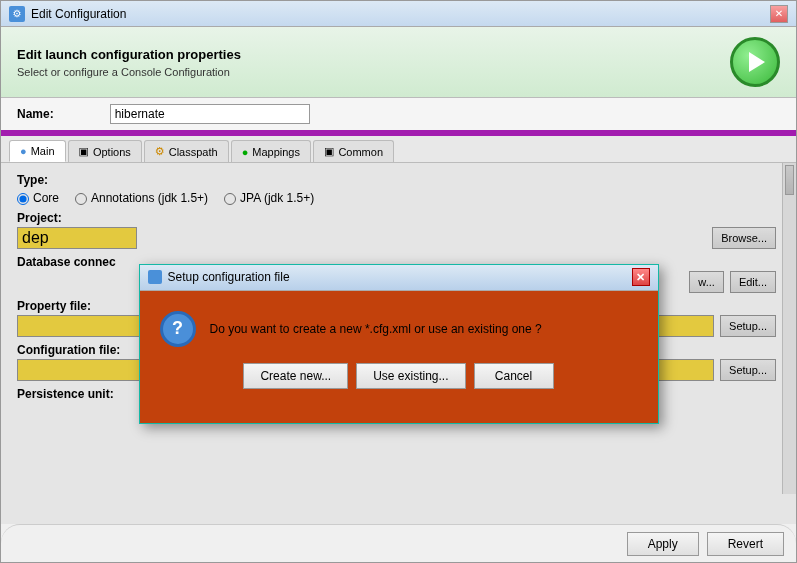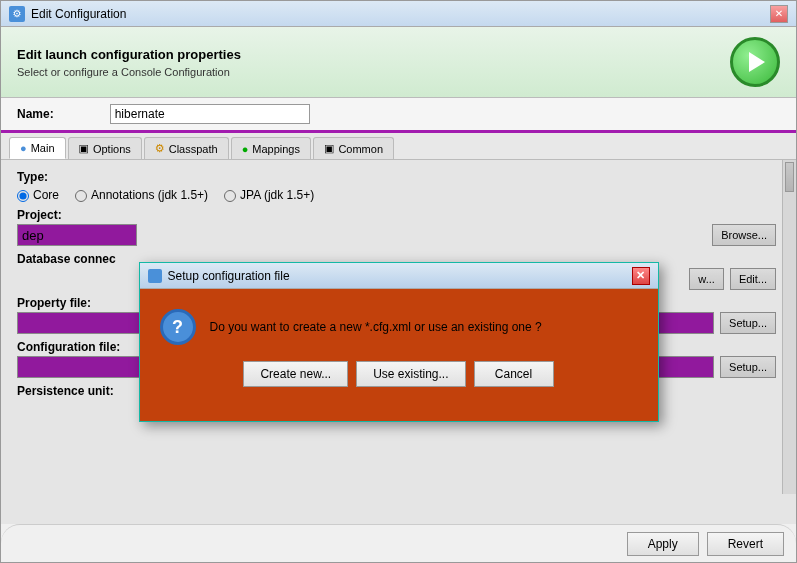--- a/index.html
+++ b/index.html
@@ -118,21 +118,21 @@
       border-bottom: 10px solid transparent;
       border-left: 16px solid white;
       margin-left: 3px;
     }
 
     .name-bar {
       padding: 6px 16px;
       display: flex;
       align-items: center;
       gap: 8px;
-      border-bottom: 3px solid #a21caf;
+      border-bottom: 6px solid #a21caf;
       background: #f5f5f5;
     }
 
     .name-bar label {
       font-size: 12px;
       font-weight: bold;
     }
 
     .name-bar input {
       border: 1px solid #999;
@@ -226,22 +226,22 @@
     .field-with-button {
       display: flex;
       align-items: center;
       gap: 6px;
       margin-bottom: 6px;
     }
 
     .text-input {
       border: 1px solid #999;
       padding: 8px 4px;
-      font-size: 13px;
-      background: #a21caf;
+      font-size: 16px;
+      background: #fde047;
       flex: 1;
       height: 22px;
     }
 
     .btn-small {
       padding: 2px 8px;
       font-size: 11px;
       border: 1px solid #999;
       background: linear-gradient(to bottom, #f5f5f5, #e0e0e0);
       cursor: pointer;

